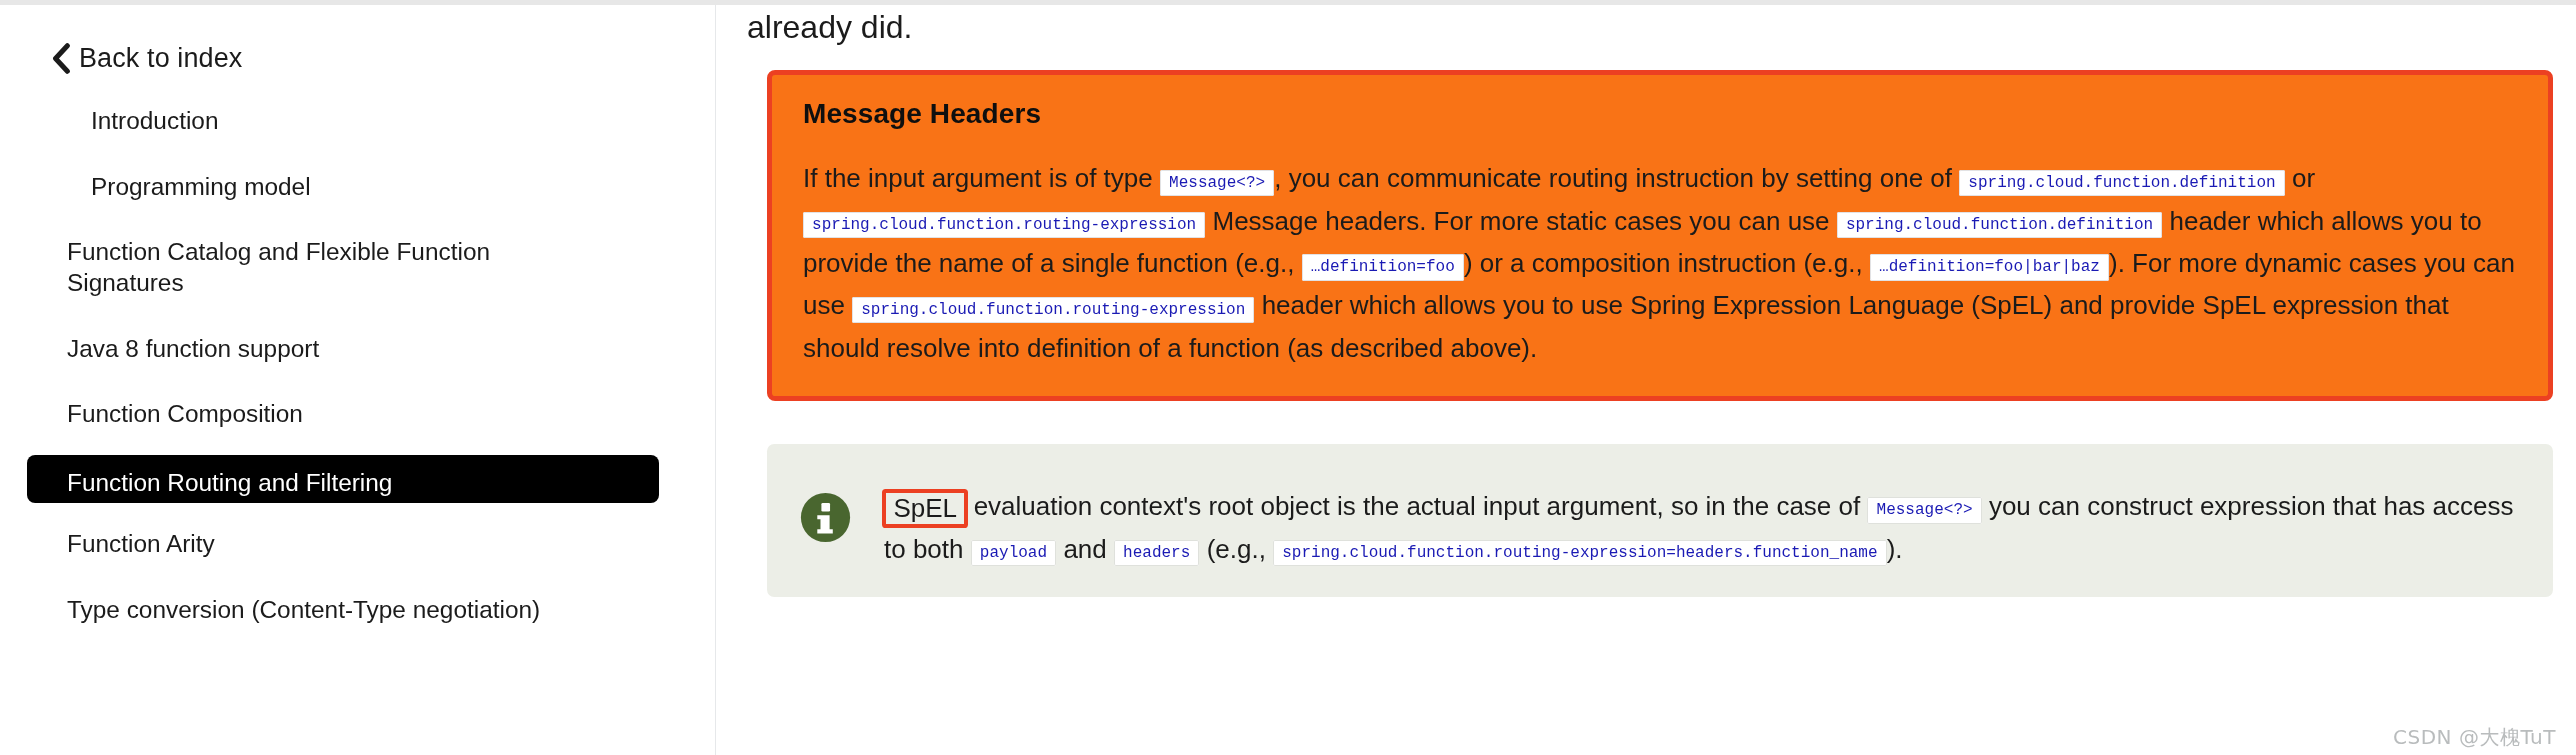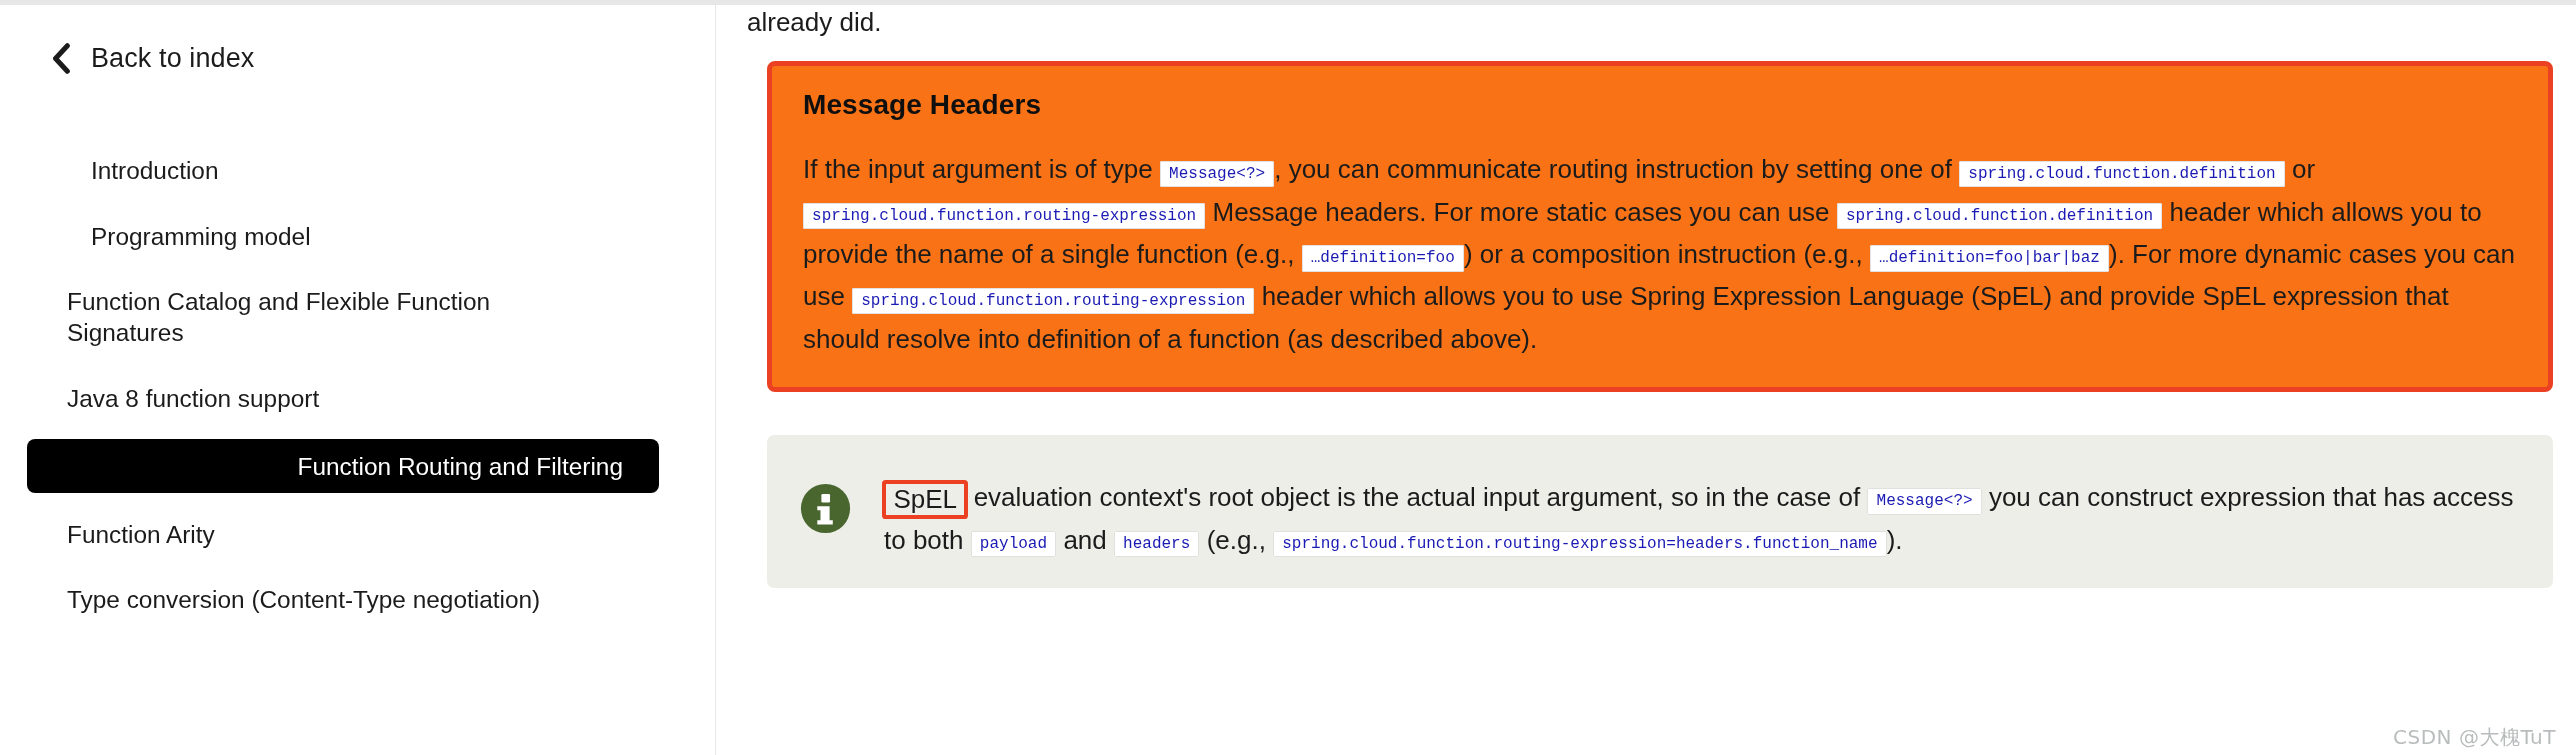--- a/index.html
+++ b/index.html
@@ -36,23 +36,23 @@
     flex: 0 0 716px;
     background: #ffffff;
     border-right: 1.8px solid #e6e8ea;
     box-sizing: border-box;
     padding-top: 43px;
     position: relative;
   }
   .back-link {
     display: flex;
     align-items: center;
-    gap: 20px;
+    gap: 8px;
     padding-left: 51px;
-    margin-bottom: 72px;
+    margin-bottom: 22px;
     cursor: pointer;
   }
   .back-chevron {
     width: 20px;
     height: 31px;
     display: inline-block;
     position: relative;
     flex: 0 0 auto;
   }
   .back-chevron svg { display: block; }
@@ -83,34 +83,33 @@
     max-width: 632px;
   }
   .nav-item.active {
     background: #000000;
     color: #ffffff;
     border-radius: 8.1px;
     margin-left: 27px;
     margin-right: 25px;
     padding-left: 40px;
     padding-top: 11.7px;
-    padding-bottom: 11px;
-    text-align: right;
+    padding-bottom: 5px;
   }
 
   
   .main {
     flex: 1 1 auto;
     position: relative;
     padding: 0 0 0 0;
     box-sizing: border-box;
     overflow: hidden;
   }
   .lead-line {
-    font-size: 26px;
+    font-size: 32px;
     color: #1b1b1b;
     padding: 2.7px 0 0 31px;
     line-height: 1.5;
   }
 
   
   .redbox {
     margin: 19px 23.5px 0 51px;
     border: 5.4px solid #ec4022;
     border-radius: 8.1px;
@@ -210,20 +209,21 @@
         </svg>
       </span>
       <span class="back-label">Back to index</span>
     </div>
 
     <nav class="nav">
       <div class="nav-item level-1">Introduction</div>
       <div class="nav-item level-1">Programming model</div>
       <div class="nav-item level-2">Function Catalog and Flexible Function Signatures</div>
       <div class="nav-item level-2">Java 8 function support</div>
+      <div class="nav-item level-2">Function Composition</div>
       <div class="nav-item level-2 active">Function Routing and Filtering</div>
       <div class="nav-item level-2">Function Arity</div>
       <div class="nav-item level-2">Type conversion (Content-Type negotiation)</div>
     </nav>
   </aside>
 
   <main class="main">
 
     <div class="lead-line">already did.</div>
 

